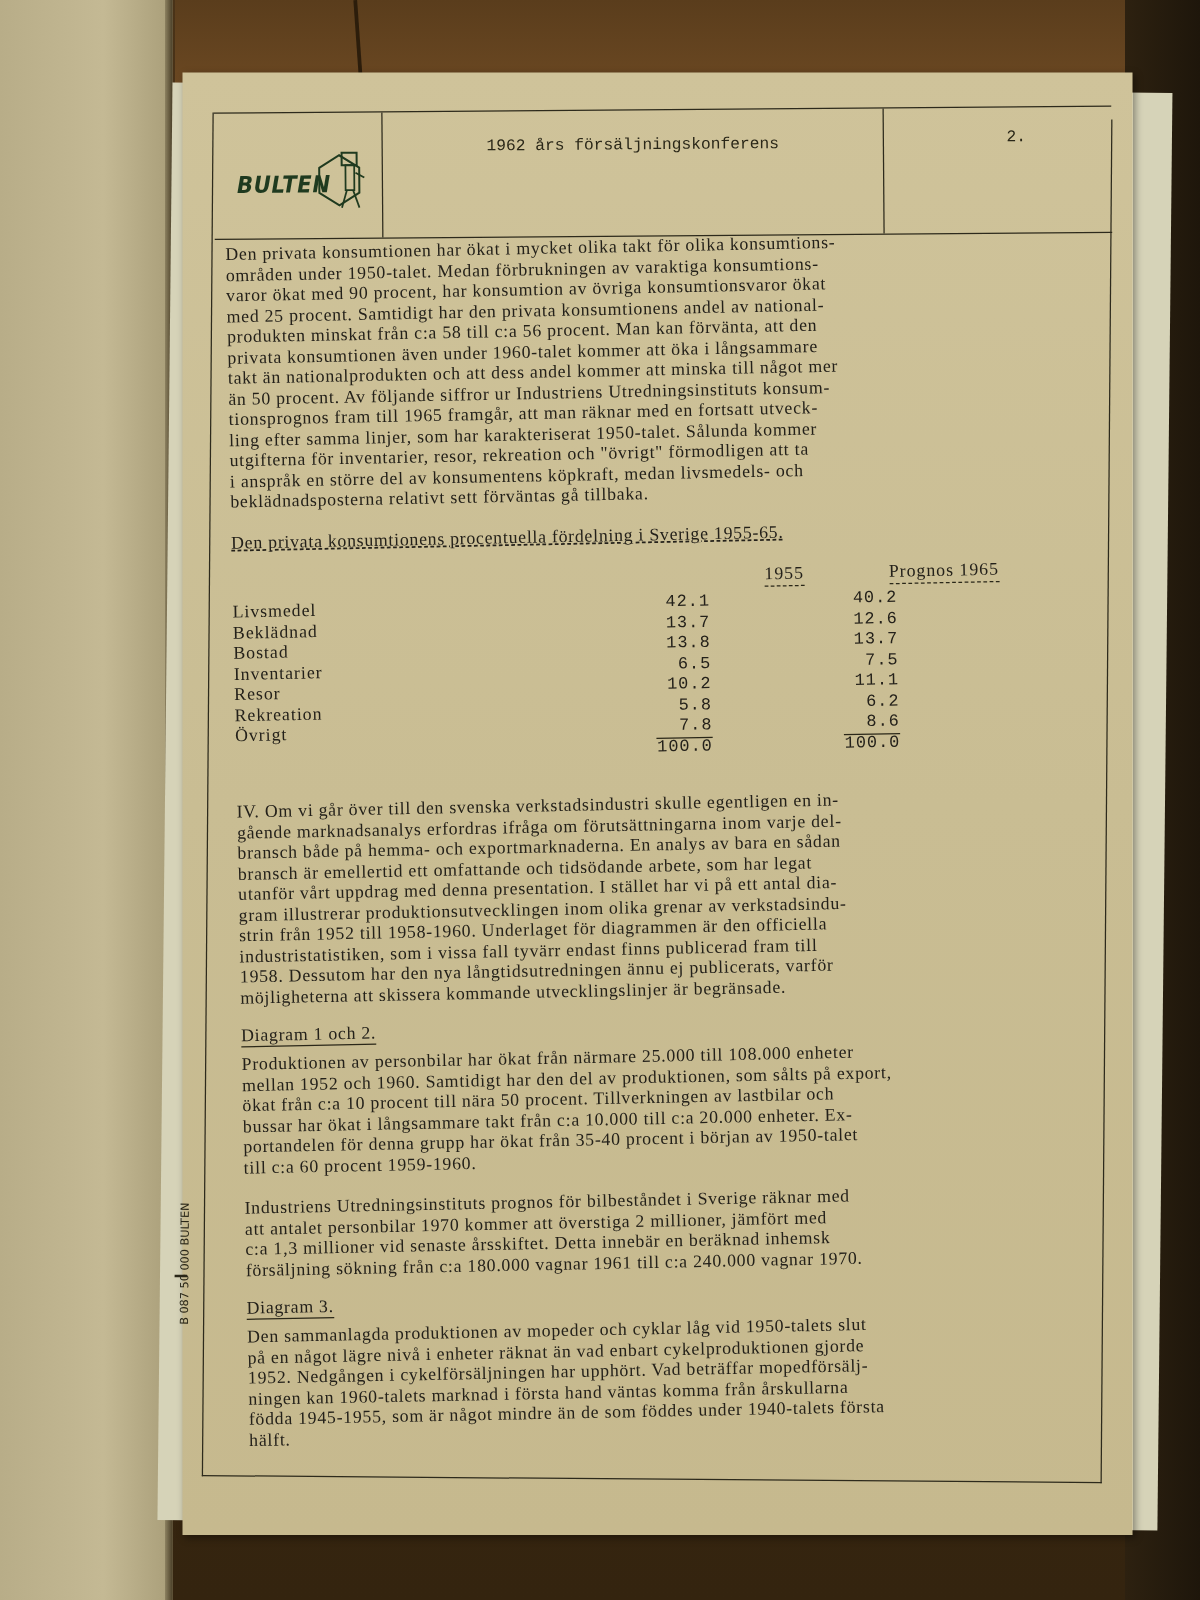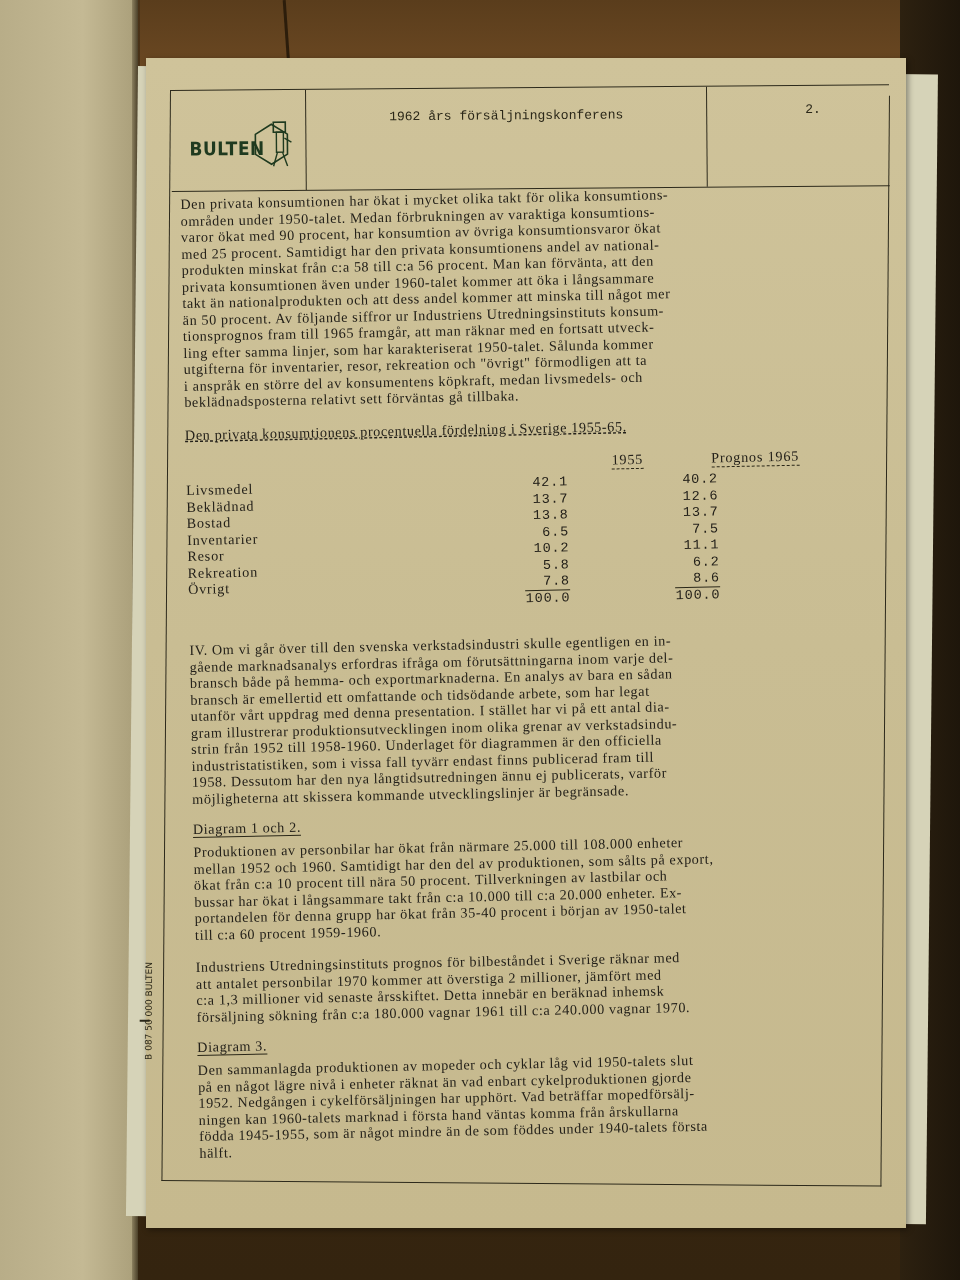--- a/index.html
+++ b/index.html
@@ -88,21 +88,21 @@
     border-right: 1.5px solid #2d2a1c;
     position: relative;
   }
   .hcell:last-child { border-right: none; }
   .hcell.logo { width: 134px; }
   .hcell.title { width: 400px; }
   .hcell.page { flex: 1; }
   .logo-wrap {
     position: absolute;
     left: 14px; top: 14px;
-    width: 120px; height: 70px;
+    width: 120px; height: 70px; font-style: italic;
   }
   .logo-text {
     position: absolute;
     left: 4px; top: 34px;
     font-family: "DejaVu Sans", sans-serif;
     font-weight: bold;
     font-size: 17px;
     letter-spacing: 0.5px;
     color: #1f3a1f;
     transform: scaleY(1.1);

